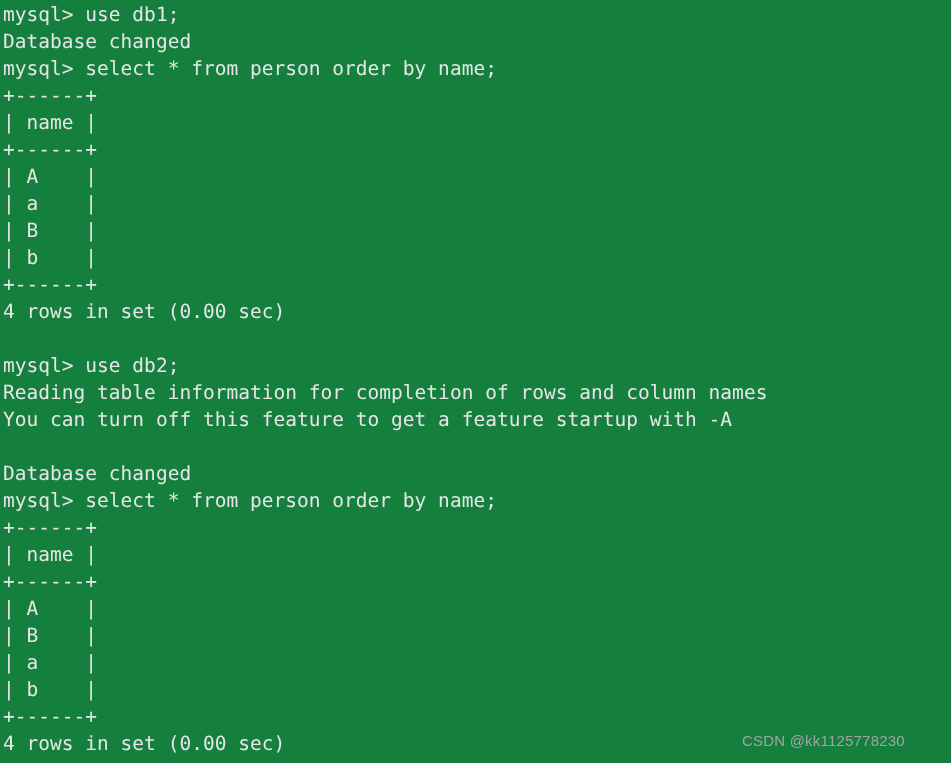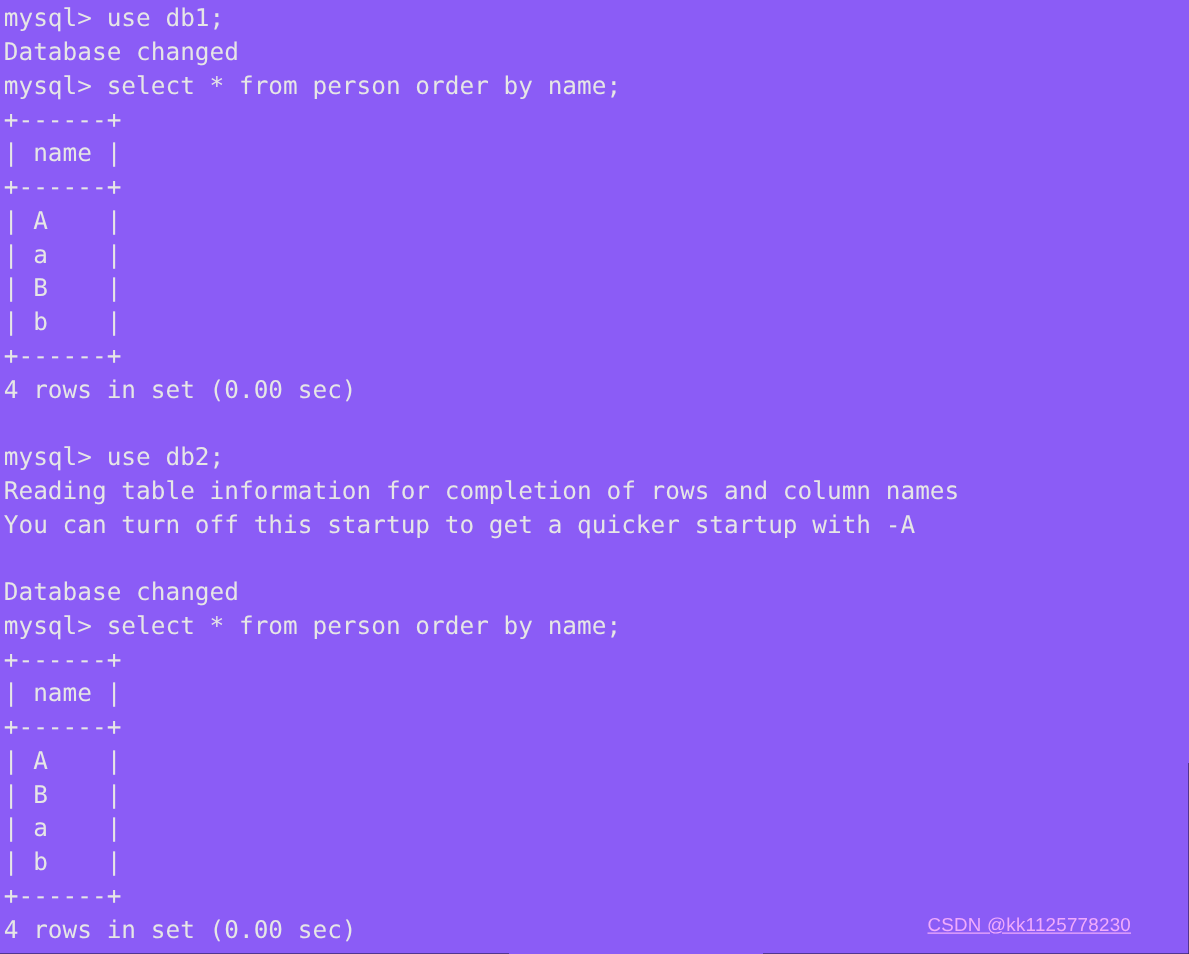--- a/index.html
+++ b/index.html
@@ -14,21 +14,21 @@
     overflow: hidden;
     position: relative;
     font-family: "DejaVu Sans Mono", "Liberation Mono", monospace;
   }
   #terminal {
     position: absolute;
     left: 0;
     top: 0;
     width: 951px;
     height: 763px;
-    background: #8b5cf6;
+    background: #15803d;
     box-sizing: border-box;
     padding: 1px 0 0 3px;
   }
   .term-line {
     font-family: "DejaVu Sans Mono", "Liberation Mono", monospace;
     font-size: 19.5px;
     line-height: 27px;
     height: 27px;
     color: #e6e6e6;
     white-space: pre;
@@ -40,24 +40,23 @@
   .term-line.blank {
     color: transparent;
   }
   #watermark {
     position: absolute;
     left: 742px;
     top: 731px;
     font-family: "Liberation Sans", "DejaVu Sans", sans-serif;
     font-size: 15px;
     line-height: 20px;
-    color: #f0abfc;
+    color: #a3a3a3;
     white-space: pre;
     letter-spacing: 0.2px;
-    text-decoration: underline;
   }
 </style>
 </head>
 <body>
 
 <div id="terminal">
 
   <div class="term-line">mysql&gt; use db1;</div>
 
   <div class="term-line">Database changed</div>
@@ -78,21 +77,21 @@
   <div class="term-line">+------+</div>
 
   <div class="term-line">4 rows in set (0.00 sec)</div>
 
   <div class="term-line blank"></div>
 
   <div class="term-line">mysql&gt; use db2;</div>
 
   <div class="term-line">Reading table information for completion of rows and column names</div>
 
-  <div class="term-line">You can turn off this startup to get a quicker startup with -A</div>
+  <div class="term-line">You can turn off this feature to get a feature startup with -A</div>
 
   <div class="term-line blank"></div>
 
   <div class="term-line">Database changed</div>
 
   <div class="term-line">mysql&gt; select * from person order by name;</div>
 
   <div class="term-line">+------+</div>
 
   <div class="term-line">| name |</div>

